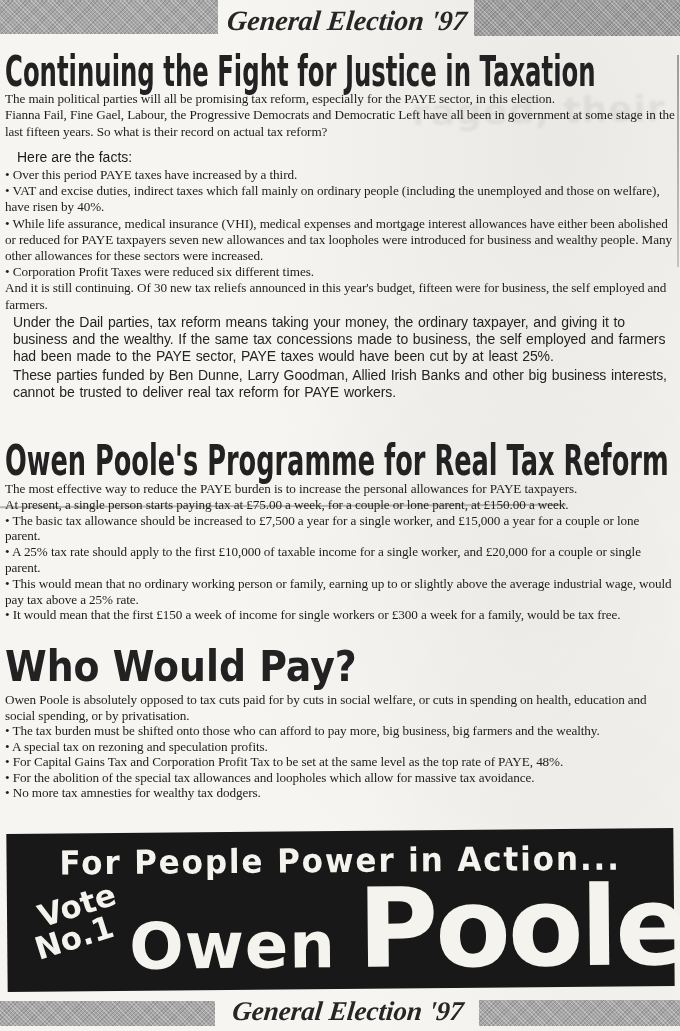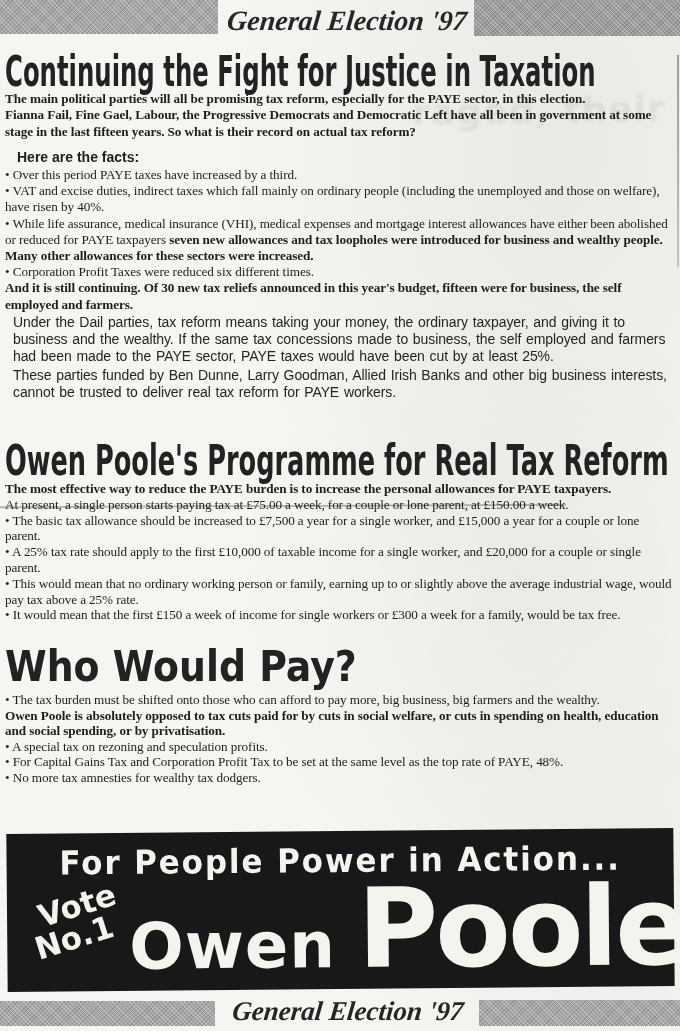--- a/index.html
+++ b/index.html
@@ -41,21 +41,21 @@
   .headline{position:absolute;left:5px;margin:0;font-family:"DejaVu Sans","Liberation Sans",sans-serif;font-weight:bold;color:#222;}
   .hx{display:inline-block;white-space:nowrap;transform-origin:left center;line-height:1;}
   .h1{top:47px;font-size:42px;}
   .h1 .hx{transform:scaleX(.58);}
   .h2{top:436px;font-size:42px;}
   .h2 .hx{transform:scaleX(.61);}
   .h3{top:642px;font-size:42px;text-align:center;}
   .h3 .hx{transform:scaleX(.90);}
 
   .serif{font-family:"Liberation Serif",serif;font-size:13.2px;line-height:16.4px;letter-spacing:-0.1px;}
-  .b{font-weight:bold;}
+  .b{font-weight:normal;}
   .sans{font-family:"Liberation Sans",sans-serif;}
 
   .intro{top:91px;left:5px;right:5px;}
   .facts{top:149px;left:5px;font-size:14px;padding-left:12px;}
   .s1b{top:167px;left:5px;right:4px;}
   .s1b .serif{line-height:16.2px;}
 
   .callout{
     top:314px;left:13px;right:9px;
     font-family:"Liberation Sans",sans-serif;font-weight:normal;
@@ -135,24 +135,25 @@
     <p class="serif">At present, a single person starts paying tax at £75.00 a week, for a couple or lone parent, at £150.00 a week.</p>
     <p class="serif">• The basic tax allowance should be increased to £7,500 a year for a single worker, and £15,000 a year for a couple or lone parent.</p>
     <p class="serif">• A 25% tax rate should apply to the first £10,000 of taxable income for a single worker, and £20,000 for a couple or single parent.</p>
     <p class="serif">• This would mean that no ordinary working person or family, earning up to or slightly above the average industrial wage, would pay tax above a 25% rate.</p>
     <p class="serif">• It would mean that the first £150 a week of income for single workers or £300 a week for a family, would be tax free.</p>
   </div>
 
   <h2 class="headline h3"><span class="hx">Who Would Pay?</span></h2>
 
   <div class="abs s3body">
+    <p class="serif b">Owen Poole is absolutely opposed to tax cuts paid for by cuts in social welfare, or cuts in spending on health, education and social spending, or by privatisation.</p>
     <p class="serif">• The tax burden must be shifted onto those who can afford to pay more, big business, big farmers and the wealthy.</p>
-    <p class="serif b">Owen Poole is absolutely opposed to tax cuts paid for by cuts in social welfare, or cuts in spending on health, education and social spending, or by privatisation.</p>
     <p class="serif">• A special tax on rezoning and speculation profits.</p>
     <p class="serif">• For Capital Gains Tax and Corporation Profit Tax to be set at the same level as the top rate of PAYE, 48%.</p>
+    <p class="serif">• For the abolition of the special tax allowances and loopholes which allow for massive tax avoidance.</p>
     <p class="serif">• No more tax amnesties for wealthy tax dodgers.</p>
   </div>
 
   <div class="abs banner">
     <div class="tagline">For People Power in Action...</div>
     <div class="vote">
       <div class="vote-word">Vote</div>
       <div class="vote-num">No.1</div>
     </div>
     <div class="candidate">

